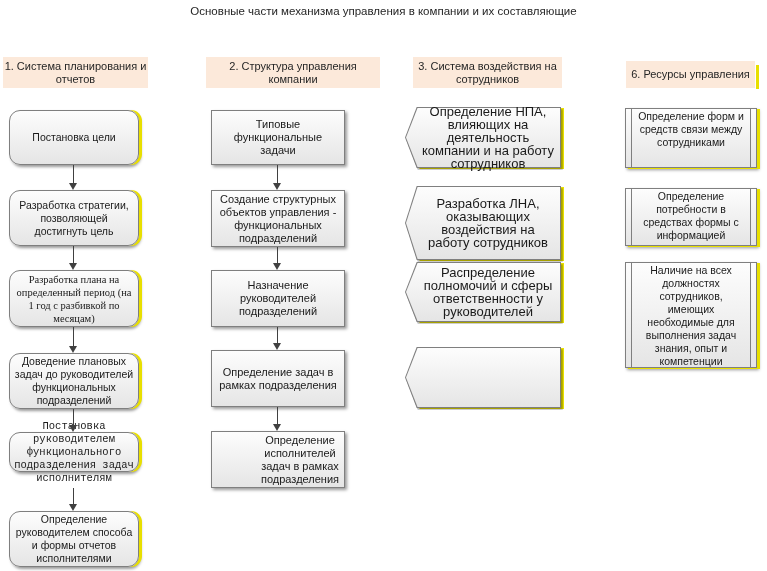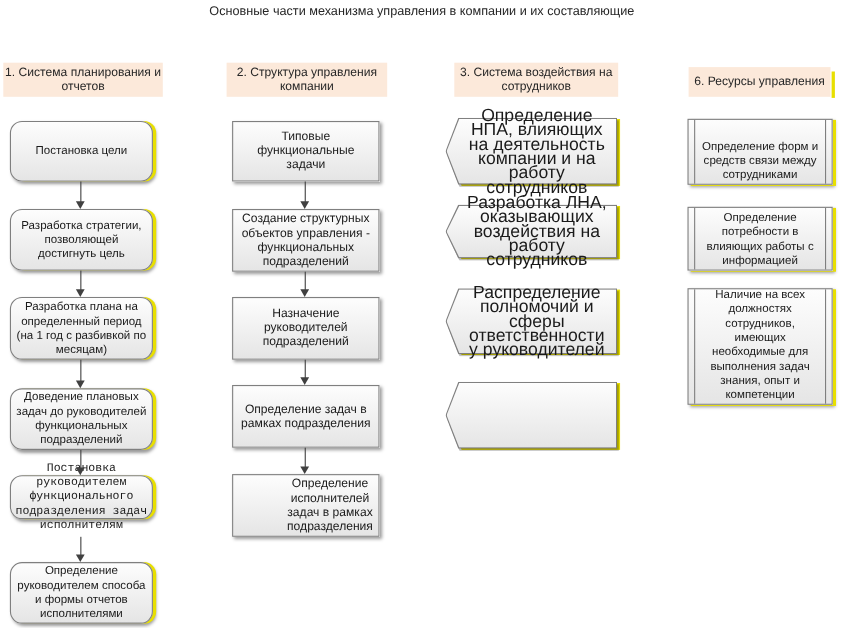--- a/index.html
+++ b/index.html
@@ -39,29 +39,29 @@
   
   .pshape { position:absolute; left:405px; width:156px; }
   .pshape > div { position:absolute; clip-path:polygon(0 50%, 7.5% 0, 100% 0, 100% 100%, 7.5% 100%); }
   .p-yellow { left:3px; right:-3px; top:1px; bottom:-1px; background:#e8df00; }
   .p-gray   { left:1px; right:-2px; top:2px; bottom:-2px; background:rgba(0,0,0,.30); filter:blur(1px); }
   .p-border { left:0; right:0; top:0; bottom:0; background:#7f7f7f; }
   .p-fill   { left:1px; right:1px; top:1px; bottom:1px; background:linear-gradient(#fdfdfd,#e5e5e5); }
   .p-text {
     left:16px; right:6px; top:0; bottom:0; clip-path:none !important;
     display:flex; align-items:center; justify-content:center; text-align:center;
-    font-size:16px; line-height:13px;
+    font-size:13px; line-height:13px;
   }
   
   .dbox {
     position:absolute; left:625px; width:132px; box-sizing:border-box;
     border:1px solid #7f7f7f;
     background:linear-gradient(#fdfdfd,#e5e5e5);
     box-shadow: 3px 1px 0 #e8df00, 2px 2px 3px rgba(0,0,0,.40);
-    display:flex; align-items:flex-end; justify-content:center; text-align:center;
+    display:flex; align-items:flex-start; justify-content:center; text-align:center;
     font-size:10.5px; line-height:13px; padding:1px 12px;
   }
   .dbox::before, .dbox::after {
     content:""; position:absolute; top:0; bottom:0; width:0;
     border-left:1px solid #7f7f7f;
   }
   .dbox::before { left:5px; }
   .dbox::after  { right:5px; }
   
   .arrow { position:absolute; width:9px; }
@@ -75,38 +75,38 @@
 </head>
 <body>
 
 <div id="canvas">
 
   <div class="title">Основные части механизма управления в компании и их составляющие</div>
 
   <div class="hdr" style="left:3px; top:57px; width:145px; height:31px;">
     <span>1. Система планирования и отчетов</span>
   </div>
-  <div class="hdr" style="left:206px; top:57px; width:146px; height:31px;text-align:center;">
+  <div class="hdr" style="left:206px; top:57px; width:174px; height:31px;text-align:center;">
     <span>2. Структура управления компании</span>
   </div>
   <div class="hdr" style="left:413px; top:57px; width:149px; height:31px;">
     <span>3. Система воздействия на сотрудников</span>
   </div>
   <div class="hdr" style="left:626px; top:61px; width:129px; height:27px;">
     <span>6. Ресурсы управления</span>
     <span class="hdr-accent"></span>
   </div>
 
   <div class="rbox" style="top:110px; height:55px;">
     <span>Постановка цели</span>
   </div>
   <div class="rbox" style="top:190px; height:56px;">
     <span>Разработка стратегии, позволяющей достигнуть цель</span>
   </div>
-  <div class="rbox" style="top:270px; height:57px;">
+  <div class="rbox" style="top:270px; height:57px;font-family:Liberation Serif, serif;">
     <span>Разработка плана на определенный период (на 1 год с разбивкой по месяцам)</span>
   </div>
   <div class="rbox" style="top:353px; height:56px;">
     <span>Доведение плановых задач до руководителей функциональных подразделений</span>
   </div>
   <div class="rbox" style="top:432px; height:40px;font-family:Liberation Mono, monospace;">
     <span>Постановка руководителем функционального подразделения задач исполнителям</span>
   </div>
   <div class="rbox" style="top:511px; height:56px;">
     <span>Определение руководителем способа и формы отчетов исполнителями</span>
@@ -166,21 +166,21 @@
       <div class="hd"></div>
     </div>
 
   <div class="pshape" style="top:107px; height:61px;">
     <div class="p-yellow"></div>
     <div class="p-gray"></div>
     <div class="p-border"></div>
     <div class="p-fill"></div>
     <div class="p-text">Определение НПА, влияющих на деятельность компании и на работу сотрудников</div>
   </div>
-  <div class="pshape" style="top:186px; height:49px;">
+  <div class="pshape" style="top:186px; height:74px;">
     <div class="p-yellow"></div>
     <div class="p-gray"></div>
     <div class="p-border"></div>
     <div class="p-fill"></div>
     <div class="p-text">Разработка ЛНА, оказывающих воздействия на работу сотрудников</div>
   </div>
   <div class="pshape" style="top:262px; height:60px;">
     <div class="p-yellow"></div>
     <div class="p-gray"></div>
     <div class="p-border"></div>
@@ -191,19 +191,19 @@
     <div class="p-yellow"></div>
     <div class="p-gray"></div>
     <div class="p-border"></div>
     <div class="p-fill"></div>
   </div>
 
   <div class="dbox" style="top:108px; height:60px;">
     <span>Определение форм и средств связи между сотрудниками</span>
   </div>
   <div class="dbox" style="top:188px; height:58px;">
-    <span>Определение потребности в влияющих работы с информацией</span>
+    <span>Определение потребности в средствах формы с информацией</span>
   </div>
   <div class="dbox" style="top:262px; height:106px;">
     <span>Наличие на всех должностях сотрудников, имеющих необходимые для выполнения задач знания, опыт и компетенции</span>
   </div>
 
 </div>
 
 </body></html>

